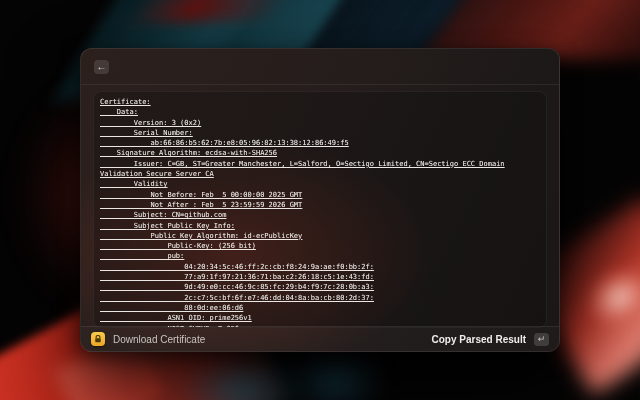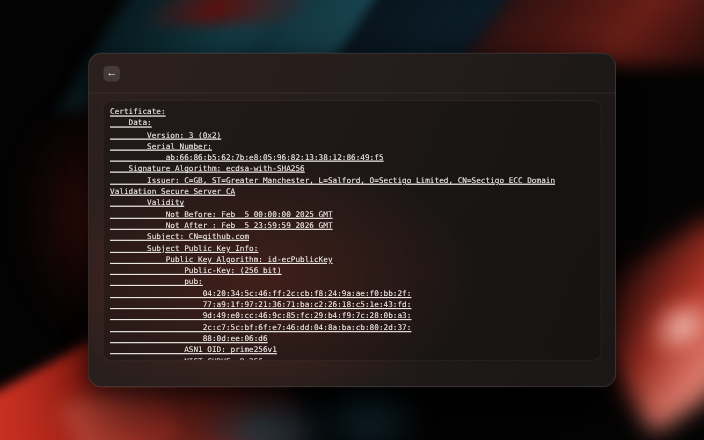--- a/index.html
+++ b/index.html
@@ -119,14 +119,28 @@
                 pub:
                     04:20:34:5c:46:ff:2c:cb:f8:24:9a:ae:f0:bb:2f:
                     77:a9:1f:97:21:36:71:ba:c2:26:18:c5:1e:43:fd:
                     9d:49:e0:cc:46:9c:85:fc:29:b4:f9:7c:28:0b:a3:
                     2c:c7:5c:bf:6f:e7:46:dd:04:8a:ba:cb:80:2d:37:
                     88:0d:ee:06:d6
                 ASN1 OID: prime256v1
                 NIST CURVE: P-256</pre>
   </div>
 
+  <div class="action-bar">
+    <span class="app-icon">
+      <svg width="8" height="8" viewBox="0 0 10 10">
+        <path d="M2.6 4.2 V3 a2.4 2.4 0 0 1 4.8 0 v1.2" fill="none" stroke="#4a3808" stroke-width="1.5"></path>
+        <rect x="1.6" y="4.2" width="6.8" height="5" rx="1.2" fill="#4a3808"></rect>
+      </svg>
+    </span>
+    <span class="dl-label">Download Certificate</span>
+    <span class="spacer"></span>
+    <button class="copy-btn">Copy Parsed Result</button>
+    <span class="keycap">
+      <span>↵</span>
+    </span>
+  </div>
 
 </div>
 
 </body></html>

